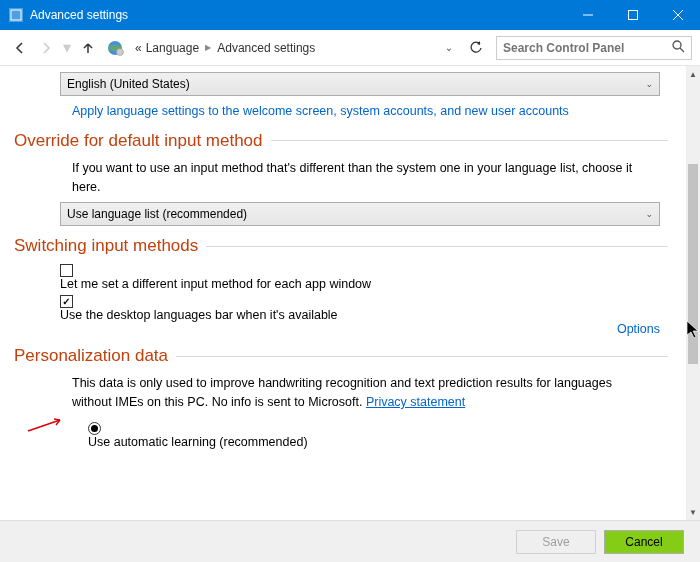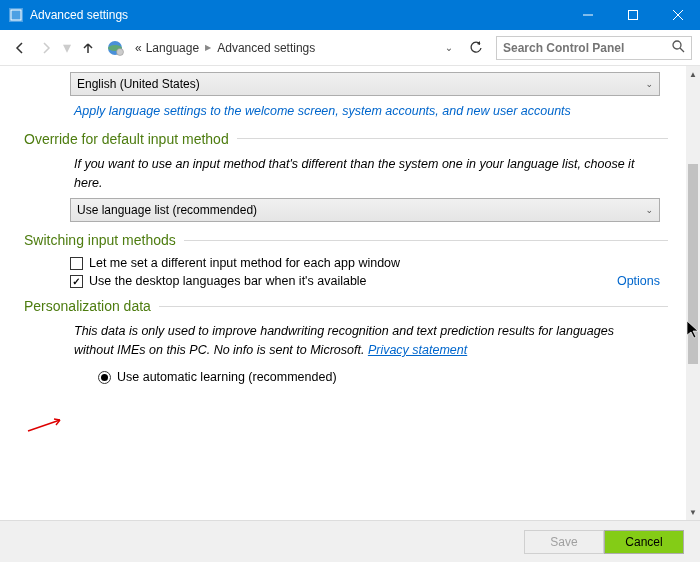--- a/index.html
+++ b/index.html
@@ -16,40 +16,40 @@
     .navbtn.disabled { color: #ccc; }
     .loc-icon { width: 18px; height: 18px; margin: 0 4px; }
     .breadcrumb { display: flex; align-items: center; flex: 1; font-size: 12px; color: #333; height: 24px; border: 1px solid transparent; padding: 0 4px; gap: 4px; }
     .bc-sep { color: #888; font-size: 8px; margin: 0 2px; }
     .bc-drop { width: 16px; text-align: center; color: #555; font-size: 10px; margin-left: 4px; }
     .refresh { width: 24px; height: 24px; display: flex; align-items: center; justify-content: center; color: #555; margin-right: 6px; }
     .searchbox { width: 196px; height: 24px; border: 1px solid #ccc; display: flex; align-items: center; padding: 0 6px; font-size: 12px; color: #999; }
     .searchbox input { border: none; outline: none; flex: 1; font-size: 12px; color: #333; background: transparent; font-weight: bold; }
     .search-icon { color: #555; font-size: 12px; }
     
-    .content { position: absolute; top: 66px; left: 0; right: 14px; bottom: 42px; overflow: hidden; padding: 6px 18px 0 24px; font-size: 12.5px; color: #000; }
+    .content { position: absolute; top: 66px; left: 0; right: 14px; bottom: 42px; overflow: hidden; padding: 6px 18px 0 14px; font-size: 12.5px; color: #000; }
     .section-header { display: flex; align-items: center; margin: 10px 0 8px 0; }
-    .section-title { color: #4d7c0f; margin-right: 8px; font-size: 14px; }
+    .section-title { color: #c2410c; margin-right: 8px; font-size: 17px; }
     .section-line { flex: 1; height: 1px; background: #d9d9d9; }
     .indent { padding-left: 46px; padding-right: 8px; }
     
     .combo { height: 24px; background: linear-gradient(#f0f0f0,#e5e5e5); border: 1px solid #adadad; display: flex; align-items: center; padding: 0 6px; font-size: 12px; color: #000; width: 100%; justify-content: space-between; }
     .combo-arrow { font-size: 9px; color: #555; }
     
     .link { color: #0066cc; cursor: pointer; }
-    .para { line-height: 1.5; margin: 6px 4px; font-style: italic; }
-    
-    .checkrow { display: flex; align-items: flex-end; margin: 4px 0; }
+    .para { line-height: 1.5; margin: 6px 12px; }
+    
+    .checkrow { display: flex; align-items: flex-start; margin: 4px 0; flex-direction: column; }
     .chk { width: 13px; height: 13px; border: 1px solid #333; margin-right: 6px; display: flex; align-items: center; justify-content: center; font-size: 10px; background: #fff; flex-shrink: 0; }
     .chk.checked::after { content: "✓"; color: #000; font-weight: bold; line-height: 1; }
     
     .radio { width: 13px; height: 13px; border: 1px solid #333; border-radius: 50%; margin-right: 6px; display: inline-flex; align-items: center; justify-content: center; flex-shrink: 0; vertical-align: middle; }
     .radio.checked::after { content: ""; width: 7px; height: 7px; background: #000; border-radius: 50%; }
     
-    .bottombar { position: absolute; left: 0; right: 0; bottom: 0; height: 42px; background: #f0f0f0; border-top: 1px solid #ddd; display: flex; align-items: center; justify-content: flex-end; padding: 0 16px; }
+    .bottombar { position: absolute; left: 0; right: 0; bottom: 0; height: 42px; background: #f0f0f0; border-top: 1px solid #ddd; display: flex; align-items: center; justify-content: flex-end; padding: 0 16px; gap: 8px; }
     .btn { width: 80px; height: 24px; border: 1px solid #adadad; background: #84cc16; font-size: 12px; display: flex; align-items: center; justify-content: center; }
     .btn.disabled { color: #a0a0a0; background: #efefef; border-color: #d0d0d0; }
     
     .scrollbar { position: absolute; right: 0; top: 66px; bottom: 42px; width: 14px; background: #f0f0f0; display: flex; flex-direction: column; }
     .sb-btn { height: 16px; display: flex; align-items: center; justify-content: center; font-size: 8px; color: #555; }
     .sb-track { flex: 1; position: relative; }
     .sb-thumb { position: absolute; left: 2px; right: 2px; top: 82px; height: 200px; background: #c2c2c2; }
     
     .cursor { position: absolute; right: -2px; top: 320px; font-size: 16px; color: #000; z-index: 10; pointer-events: none; }
     .red-arrow { position: absolute; left: 26px; top: 350px; pointer-events: none; }

